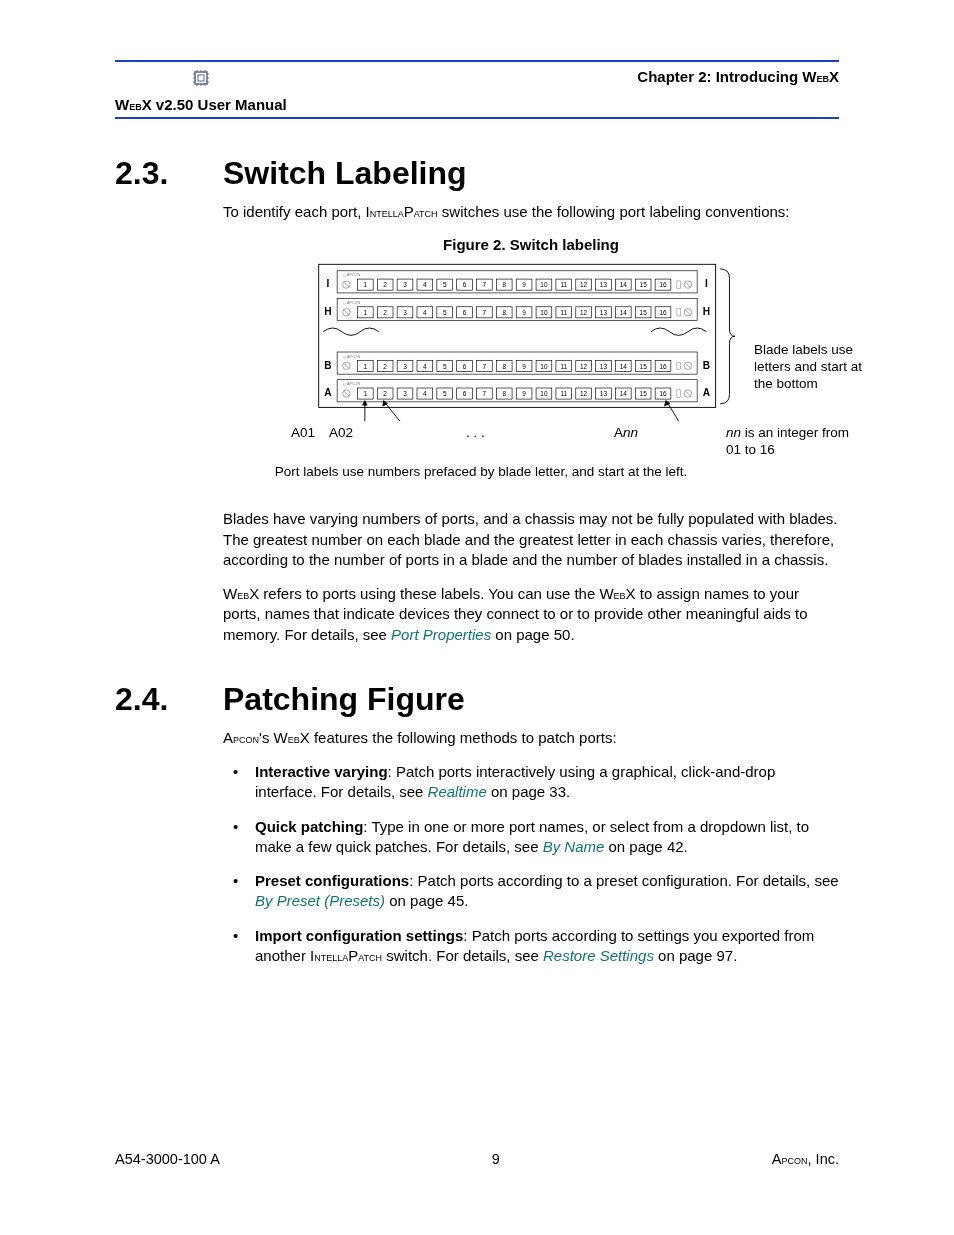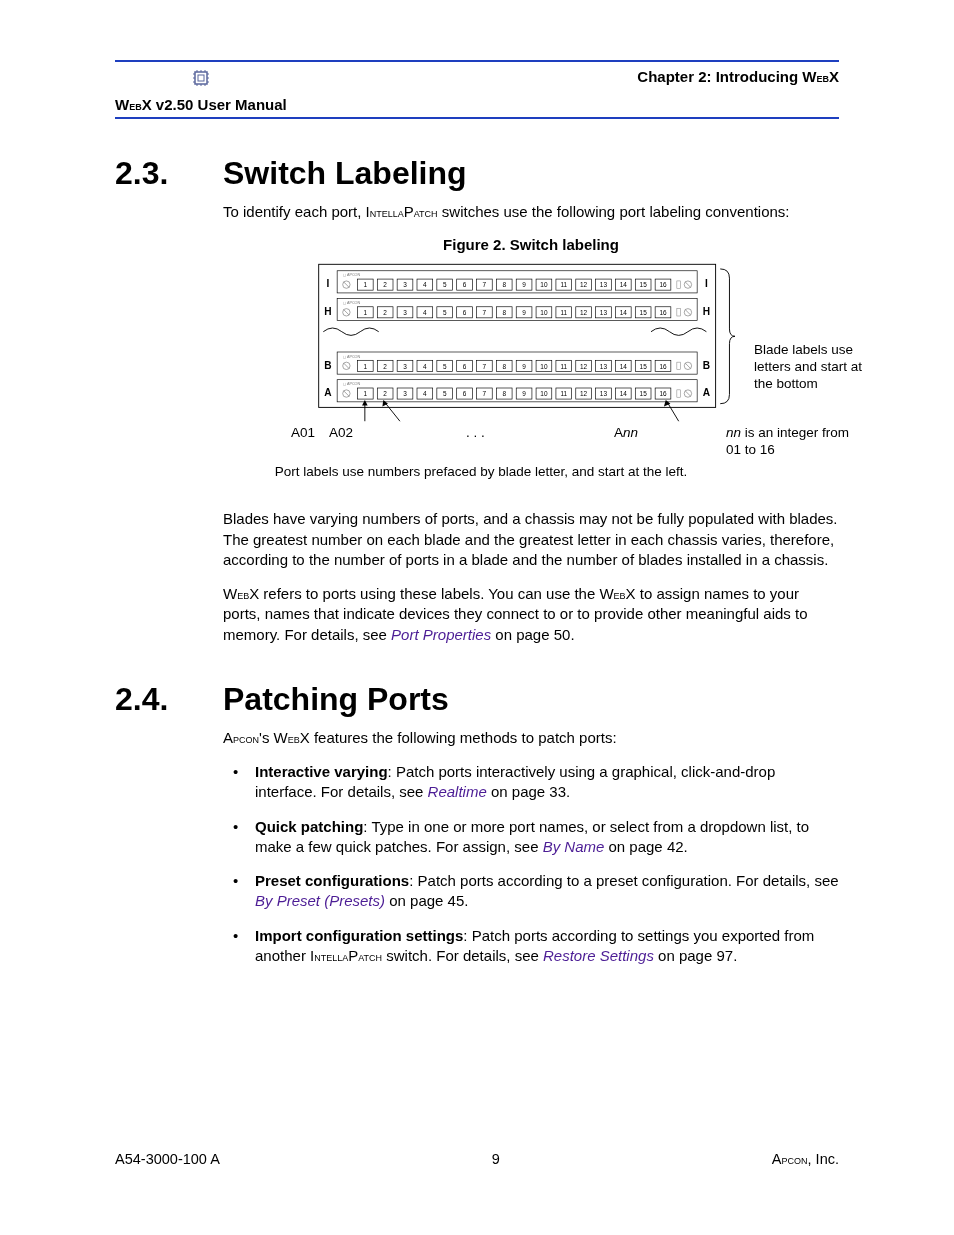--- a/index.html
+++ b/index.html
@@ -85,21 +85,21 @@
     padding-left: 8px;
   }
   ul.dash > li::before {
     content: "•";
     position: absolute;
     left: -14px;
     top: 0;
     color:#000;
   }
   a.xref {
-    color: #4c1d95;
+    color: #0f766e;
     font-style: italic;
     text-decoration: none;
     text-align: center;
   }
   .footer-row {
     position: absolute;
     bottom: 68px;
     left: 115px;
     right: 115px;
     display: flex;
@@ -346,32 +346,32 @@
     </div>
 
     <p style="margin-top:62px;">Blades have varying numbers of ports, and a chassis may not be fully populated with blades. The greatest number on each blade and the greatest letter in each chassis varies, therefore, according to the number of ports in a blade and the number of blades installed in a chassis.</p>
     <p>
       <span>W</span><span class="smallcaps" style="font-size:12.5px;">eb</span><span>X refers to ports using these labels. You can use the W</span><span class="smallcaps" style="font-size:12.5px;">eb</span><span>X to assign names to your ports, names that indicate devices they connect to or to provide other meaningful aids to memory. For details, see </span><a class="xref">Port Properties</a><span> on page 50.</span>
     </p>
   </div>
 
   <h2 class="section">
     <span class="num">2.4.</span>
-    <span>Patching Ports</span>
+    <span>Patching Figure</span>
   </h2>
   <div class="body-indent">
     <p>
       <span>A</span><span class="smallcaps" style="font-size:12.5px;">pcon</span><span>'s W</span><span class="smallcaps" style="font-size:12.5px;">eb</span><span>X features the following methods to patch ports:</span>
     </p>
     <ul class="dash">
       <li>
         <b>Interactive varying</b><span>: Patch ports interactively using a graphical, click-and-drop interface. For details, see </span><a class="xref">Realtime</a><span> on page 33.</span>
       </li>
       <li>
-        <b>Quick patching</b><span>: Type in one or more port names, or select from a dropdown list, to make a few quick patches. For assign, see </span><a class="xref">By Name</a><span> on page 42.</span>
+        <b>Quick patching</b><span>: Type in one or more port names, or select from a dropdown list, to make a few quick patches. For details, see </span><a class="xref">By Name</a><span> on page 42.</span>
       </li>
       <li>
         <b>Preset configurations</b><span>: Patch ports according to a preset configuration. For details, see </span><a class="xref">By Preset (Presets)</a><span> on page 45.</span>
       </li>
       <li>
         <b>Import configuration settings</b><span>: Patch ports according to settings you exported from another </span><span>I</span><span class="smallcaps" style="font-size:12.5px;">ntella</span><span>P</span><span class="smallcaps" style="font-size:12.5px;">atch</span><span> switch. For details, see </span><a class="xref">Restore Settings</a><span> on page 97.</span>
       </li>
     </ul>
   </div>
 

